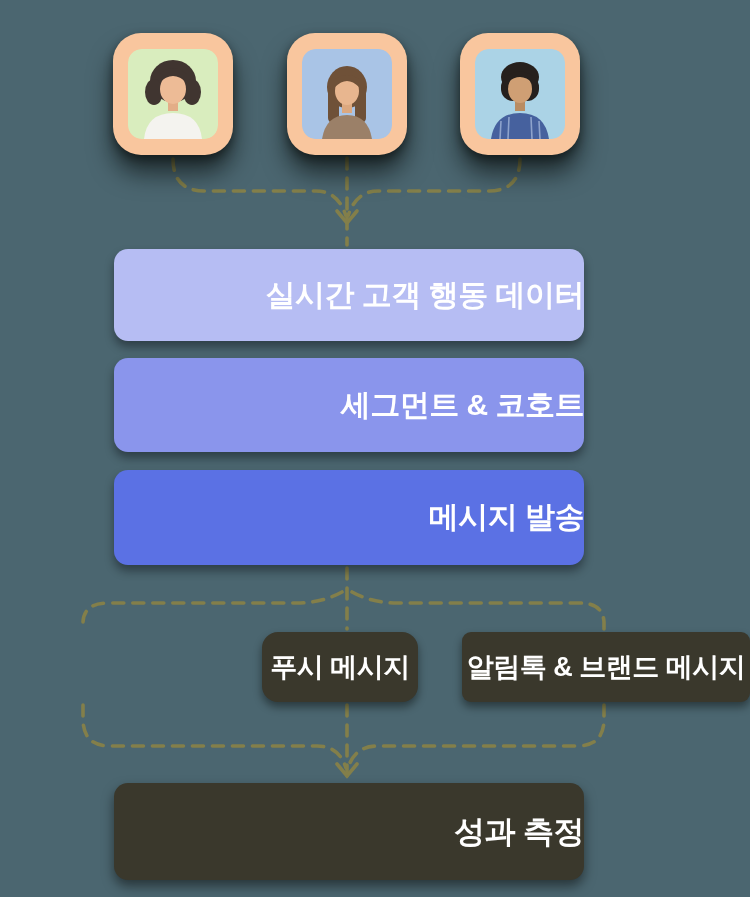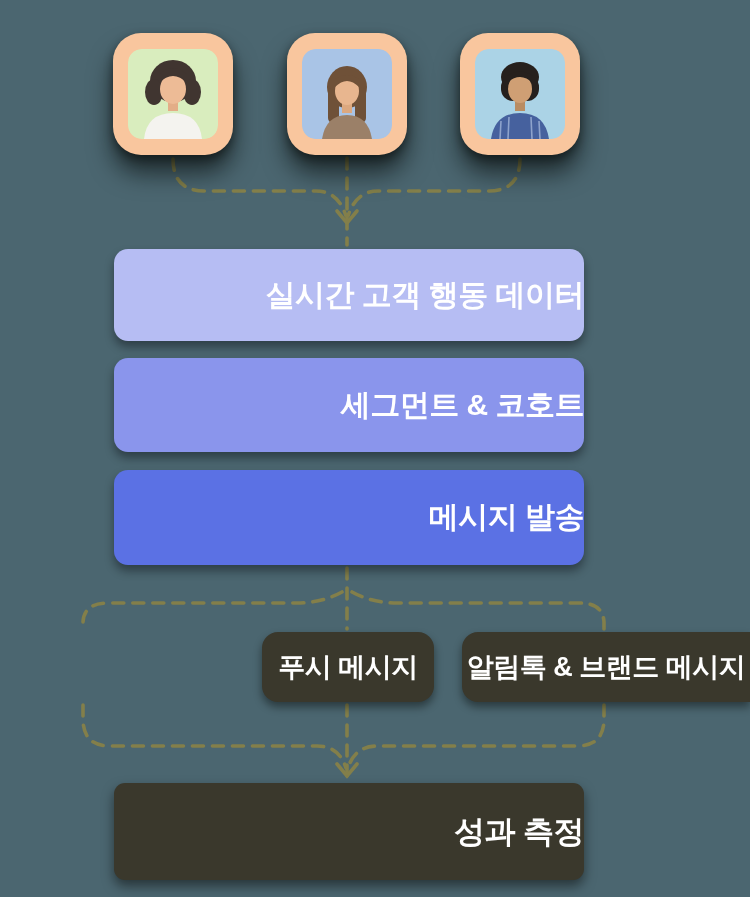--- a/index.html
+++ b/index.html
@@ -35,22 +35,22 @@
   .box-result{top:783px;height:97px;font-size:31px;box-shadow:0 6px 12px rgba(5,6,4,.5);}
 
   .channel{
     position:absolute;top:632px;height:70px;
     display:flex;align-items:center;justify-content:center;
     border-radius:16px;color:#fff;font-weight:bold;
     font-size:27px;letter-spacing:-0.5px;
     box-shadow:0 5px 9px rgba(5,6,4,.45);
   }
   .channel-1{left:0;width:164px;border-top-left-radius:0;border-bottom-left-radius:0;}
-  .channel-2{left:262px;width:172px;}
-  .channel-3{left:462px;width:288px;border-top-right-radius:0;border-bottom-right-radius:0;}
+  .channel-2{left:262px;width:156px;}
+  .channel-3{left:462px;width:288px;border-top-right-radius:0;border-bottom-right-radius:0;border-radius:9px;}
 </style>
 </head>
 <body>
 
 <div class="canvas">
 
   <svg class="connectors" viewBox="0 0 750 897" xmlns="http://www.w3.org/2000/svg">
     <g fill="none" stroke="#837f4a" stroke-width="3.6" stroke-linecap="round">
 
       <path stroke-dasharray="11 9" d="M173,159 Q173,191 205,191 L316,191 Q338,191 346,216"></path>
@@ -118,17 +118,17 @@
     <span>세그먼트 &amp; 코호트</span>
   </div>
 
   <div class="channel channel-2" style="background-color: rgb(58, 56, 44);">
     <span>푸시 메시지</span>
   </div>
   <div class="channel channel-3" style="background-color: rgb(58, 56, 44);">
     <span>알림톡 &amp; 브랜드 메시지</span>
   </div>
 
-  <div class="box box-result" style="background-color: rgb(58, 56, 44); border-radius: 11px;">
+  <div class="box box-result" style="background-color: rgb(58, 56, 44);">
     <span>성과 측정</span>
   </div>
 
 </div>
 
 </body></html>

